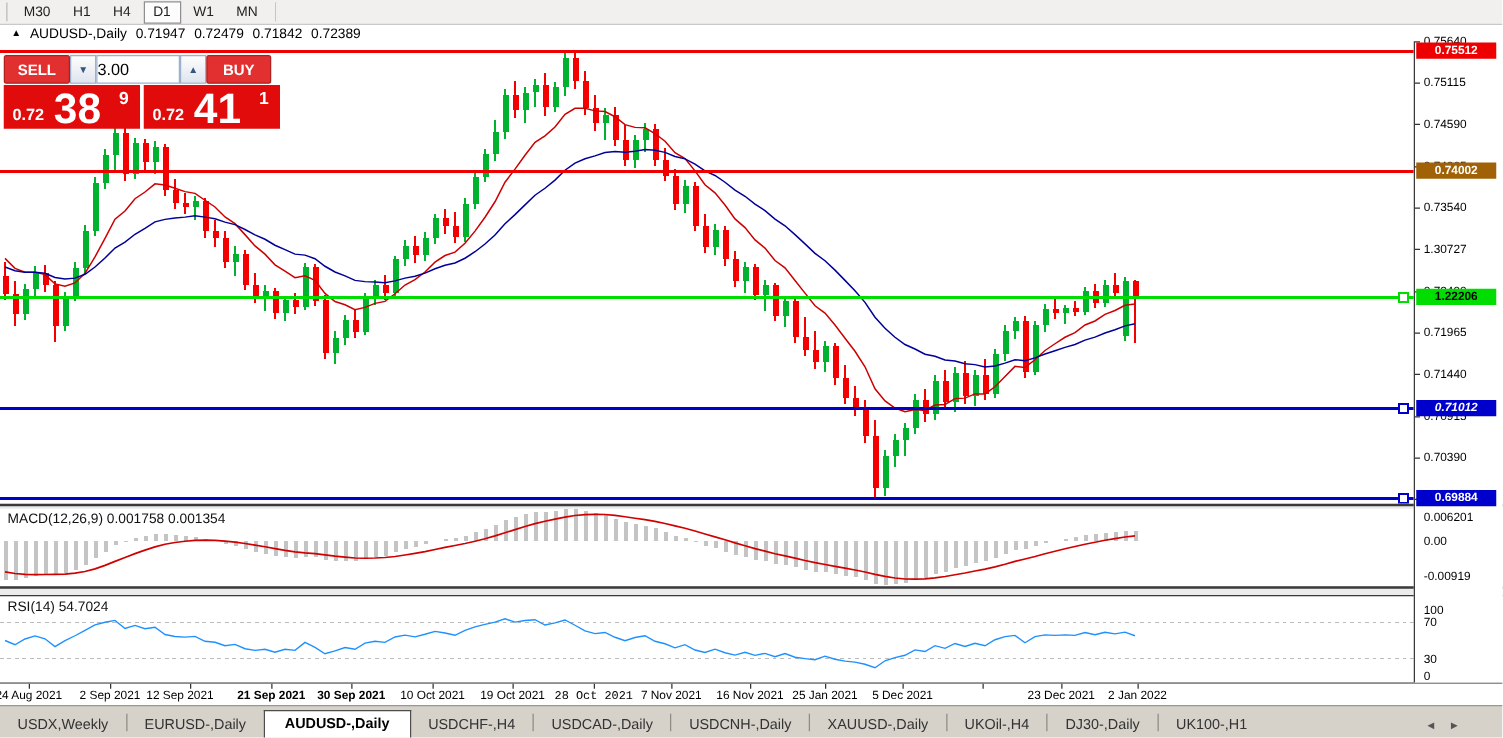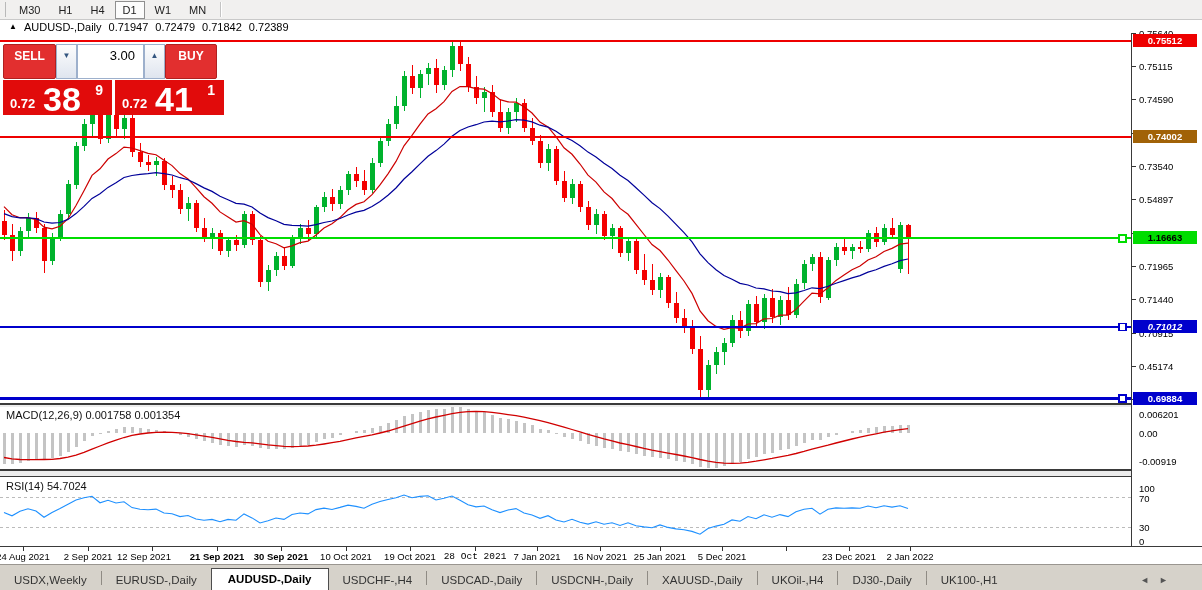--- a/index.html
+++ b/index.html
@@ -30,29 +30,29 @@
             border-left:1px solid #3a3a3a;}
   .tick-label{position:absolute;left:7px;font-size:9.5px;color:#000;white-space:nowrap;}
   .tick-mark{position:absolute;left:0;width:4px;height:1px;background:#333;}
   .hline-label{position:absolute;left:1px;width:64px;height:13px;font-size:9.5px;line-height:13px;
                text-align:center;font-weight:bold;}
   .macd-label,.rsi-axis-label{position:absolute;left:7px;font-size:9.5px;color:#000;}
   
   .ind-caption{position:absolute;font-size:11px;color:#111;left:6px;}
   
   #trade-widget{position:absolute;left:3px;top:44px;width:222px;z-index:30;}
-  #tw-row1{display:flex;height:35px;}
+  #tw-row1{display:flex;height:23px;}
   .tw-btn{background:#e22f2f;color:#fff;font-size:12px;font-weight:bold;text-align:center;
           line-height:23px;border:1px solid #b02020;box-sizing:border-box;}
   #sell-btn{width:53px;border-radius:2px;}
   #buy-btn{width:52px;border-radius:2px;}
   .spin-btn{width:21px;background:linear-gradient(#fdfdfd,#dfe5ef);border:1px solid #9db0cc;
             box-sizing:border-box;text-align:center;font-size:8px;line-height:21px;color:#33557f;}
   #volume-box{width:67px;background:#fff;border:1px solid #9db0cc;box-sizing:border-box;
-              font-size:13px;text-align:right;padding-right:8px;line-height:21px;color:#000;}
+              font-size:13px;text-align:left;padding-right:8px;line-height:21px;color:#000;}
   #tw-row2{display:flex;margin-top:1px;height:35px;}
   .price-box{background:#e10b0b;color:#fff;width:109px;position:relative;}
   .price-box.right{margin-left:3px;}
   .pb-prefix{position:absolute;bottom:4px;left:7px;font-size:13px;font-weight:bold;}
   .pb-big{position:absolute;bottom:-1px;left:40px;font-size:34px;font-weight:bold;line-height:34px;}
   .pb-sup{position:absolute;top:2px;right:9px;font-size:14px;font-weight:bold;}
   
   #date-axis{position:absolute;left:0;top:547px;width:1202px;height:17px;background:#fff;}
   .date-label{position:absolute;top:4px;font-size:9.5px;color:#000;transform:translateX(-50%);white-space:nowrap;}
   .date-tick{position:absolute;top:0;width:1px;height:4px;background:#333;}
@@ -468,36 +468,36 @@
     <div class="tick-label" style="top: -5px;">0.75640</div>
     <div class="tick-mark" style="top: 33px;"></div>
     <div class="tick-label" style="top: 28px;">0.75115</div>
     <div class="tick-mark" style="top: 66px;"></div>
     <div class="tick-label" style="top: 61px;">0.74590</div>
     <div class="tick-mark" style="top: 100px;"></div>
     <div class="tick-label" style="top: 95px;">0.74065</div>
     <div class="tick-mark" style="top: 133px;"></div>
     <div class="tick-label" style="top: 128px;">0.73540</div>
     <div class="tick-mark" style="top: 166px;"></div>
-    <div class="tick-label" style="top: 161px;">0.54897</div>
+    <div class="tick-label" style="top: 161px;">1.30727</div>
     <div class="tick-mark" style="top: 200px;"></div>
     <div class="tick-label" style="top: 195px;">0.72490</div>
     <div class="tick-mark" style="top: 233px;"></div>
     <div class="tick-label" style="top: 228px;">0.71965</div>
     <div class="tick-mark" style="top: 266px;"></div>
     <div class="tick-label" style="top: 261px;">0.71440</div>
     <div class="tick-mark" style="top: 300px;"></div>
     <div class="tick-label" style="top: 295px;">0.70915</div>
     <div class="tick-mark" style="top: 333px;"></div>
-    <div class="tick-label" style="top: 328px;">0.45174</div>
+    <div class="tick-label" style="top: 328px;">0.70390</div>
     <div class="tick-mark" style="top: 366px;"></div>
     <div class="tick-label" style="top: 361px;">0.69865</div>
     <div class="hline-label" style="top: 1px; background: rgb(238, 0, 0); color: rgb(255, 255, 255);">0.75512</div>
     <div class="hline-label" style="top: 97px; background: #a16207; color: rgb(255, 255, 255);">0.74002</div>
-    <div class="hline-label" style="top: 198px; background: rgb(0, 221, 0); color: rgb(0, 0, 0);">1.16663</div>
+    <div class="hline-label" style="top: 198px; background: rgb(0, 221, 0); color: rgb(0, 0, 0);">1.22206</div>
     <div class="hline-label" style="top: 287px; background: rgb(0, 0, 204); color: rgb(255, 255, 255); font-style: italic;">0.71012</div>
     <div class="hline-label" style="top: 359px; background: rgb(0, 0, 204); color: rgb(255, 255, 255);">0.69884</div>
     <div class="macd-label" style="top: 376px;">0.006201</div>
     <div class="macd-label" style="top: 395px;">0.00</div>
     <div class="macd-label" style="top: 423px;">-0.00919</div>
     <div class="rsi-axis-label" style="top: 450px;">100</div>
     <div class="rsi-axis-label" style="top: 460px;">70</div>
     <div class="rsi-axis-label" style="top: 489px;">30</div>
     <div class="rsi-axis-label" style="top: 503px;">0</div>
   </div>
@@ -535,21 +535,21 @@
     <div class="date-label" style="left: 217px; font-weight: bold;">21 Sep 2021</div>
     <div class="date-tick" style="left: 281px;"></div>
     <div class="date-label" style="left: 281px; font-weight: bold;">30 Sep 2021</div>
     <div class="date-tick" style="left: 346px;"></div>
     <div class="date-label" style="left: 346px;">10 Oct 2021</div>
     <div class="date-tick" style="left: 410px;"></div>
     <div class="date-label" style="left: 410px;">19 Oct 2021</div>
     <div class="date-tick" style="left: 475px;"></div>
     <div class="date-label" style="left: 475px; font-family: Liberation Mono, monospace;">28 Oct 2021</div>
     <div class="date-tick" style="left: 537px;"></div>
-    <div class="date-label" style="left: 537px;">7 Jan 2021</div>
+    <div class="date-label" style="left: 537px;">7 Nov 2021</div>
     <div class="date-tick" style="left: 600px;"></div>
     <div class="date-label" style="left: 600px;">16 Nov 2021</div>
     <div class="date-tick" style="left: 660px;"></div>
     <div class="date-label" style="left: 660px;">25 Jan 2021</div>
     <div class="date-tick" style="left: 722px;"></div>
     <div class="date-label" style="left: 722px;">5 Dec 2021</div>
     <div class="date-tick" style="left: 786px;"></div>
     <div class="date-label" style="left: 786px; margin-top: 40px;">14 Dec 2021</div>
     <div class="date-tick" style="left: 849px;"></div>
     <div class="date-label" style="left: 849px;">23 Dec 2021</div>

